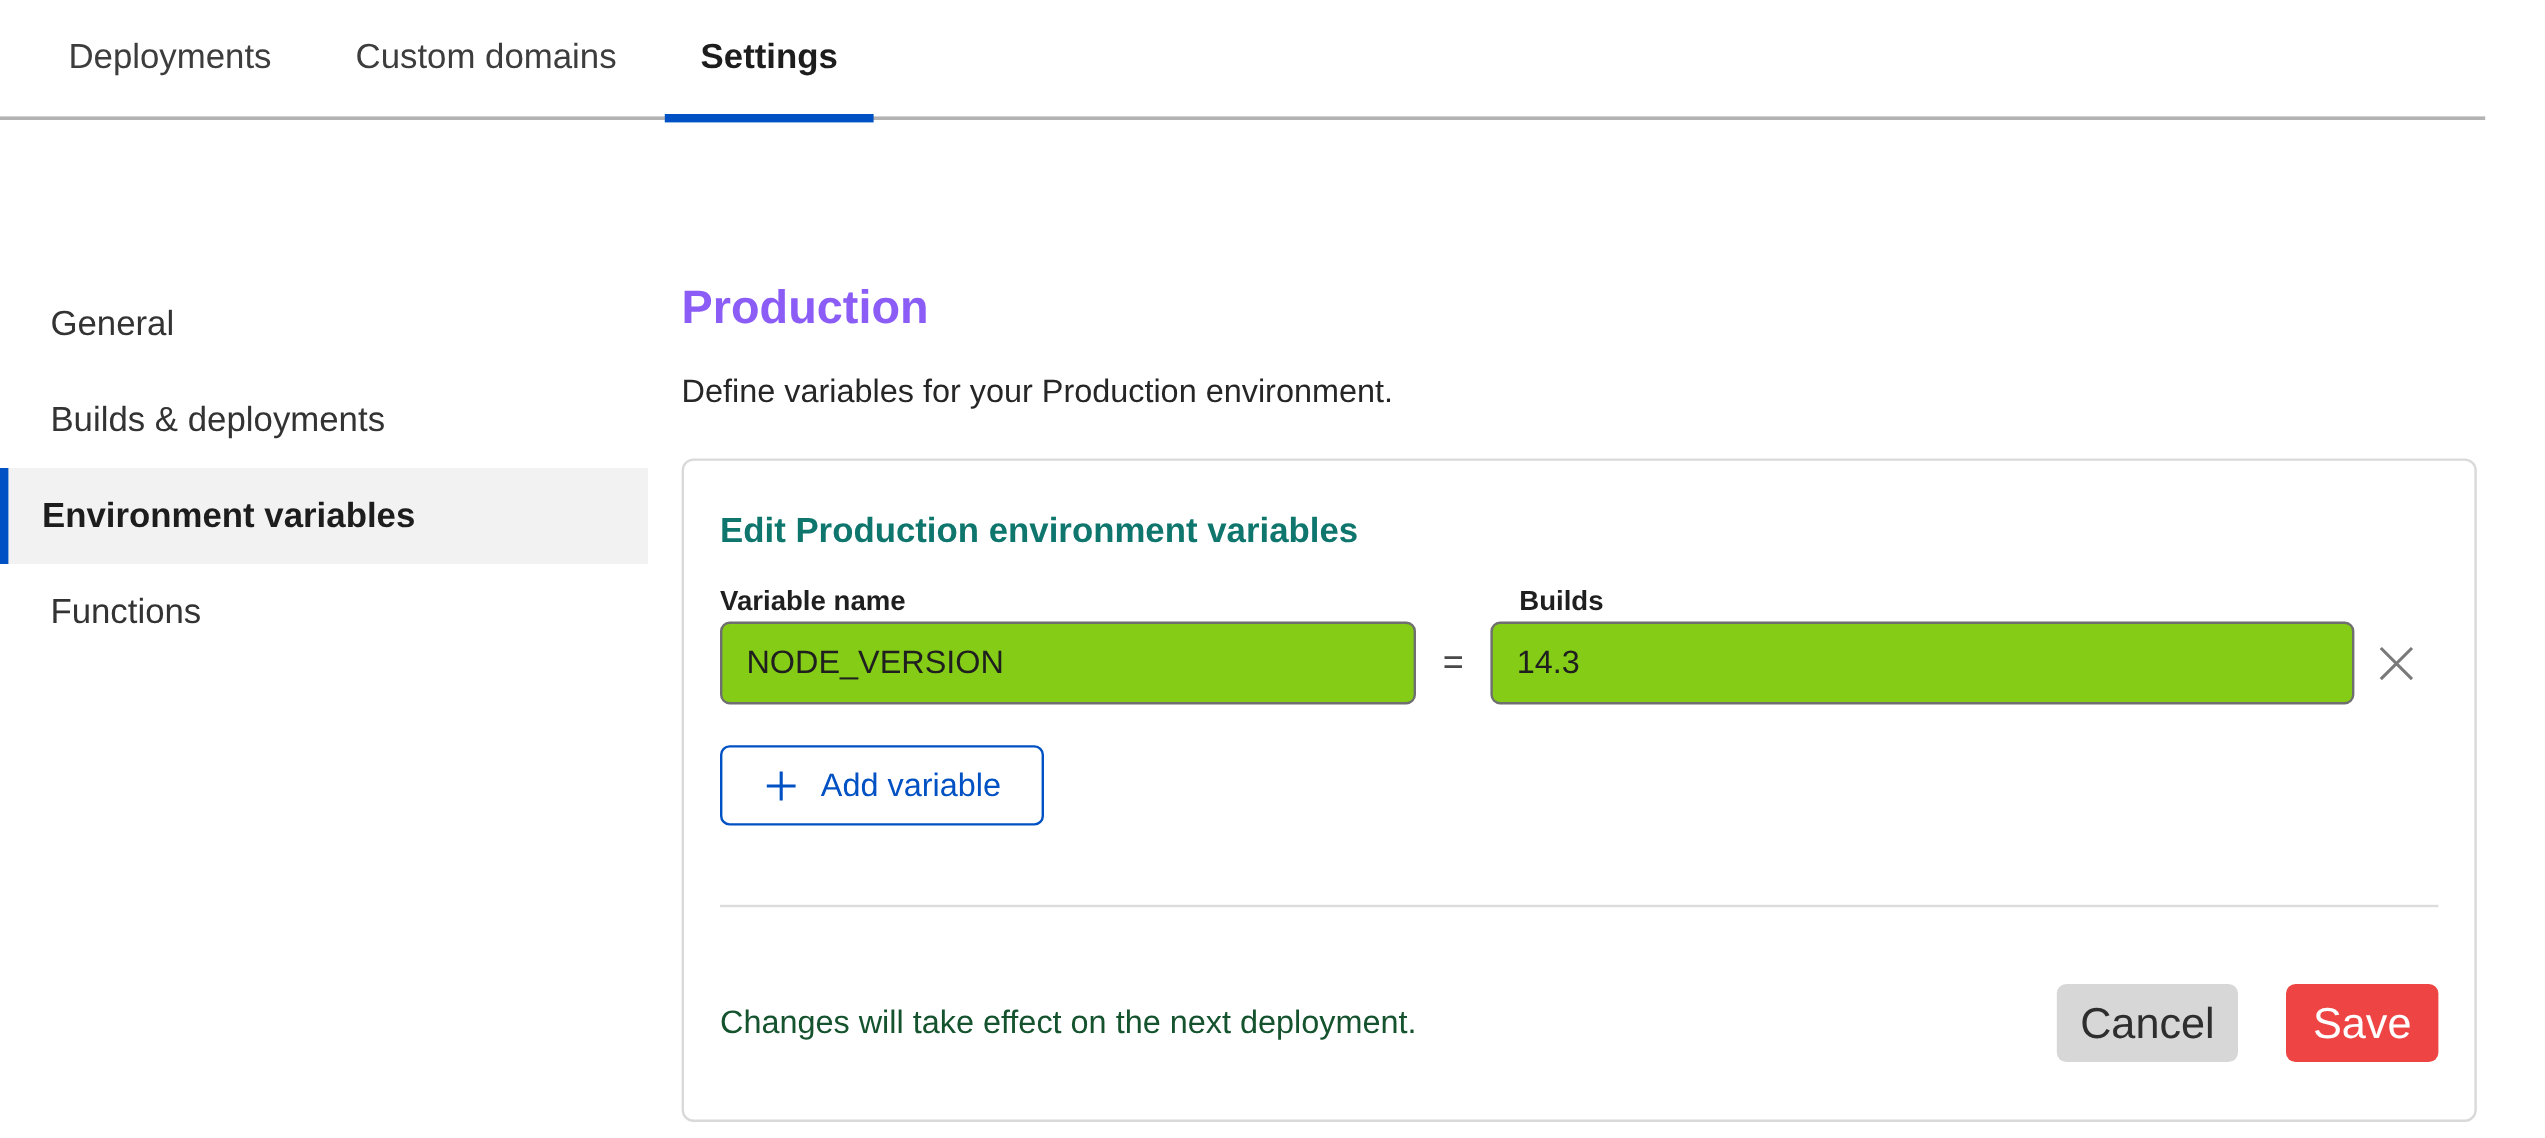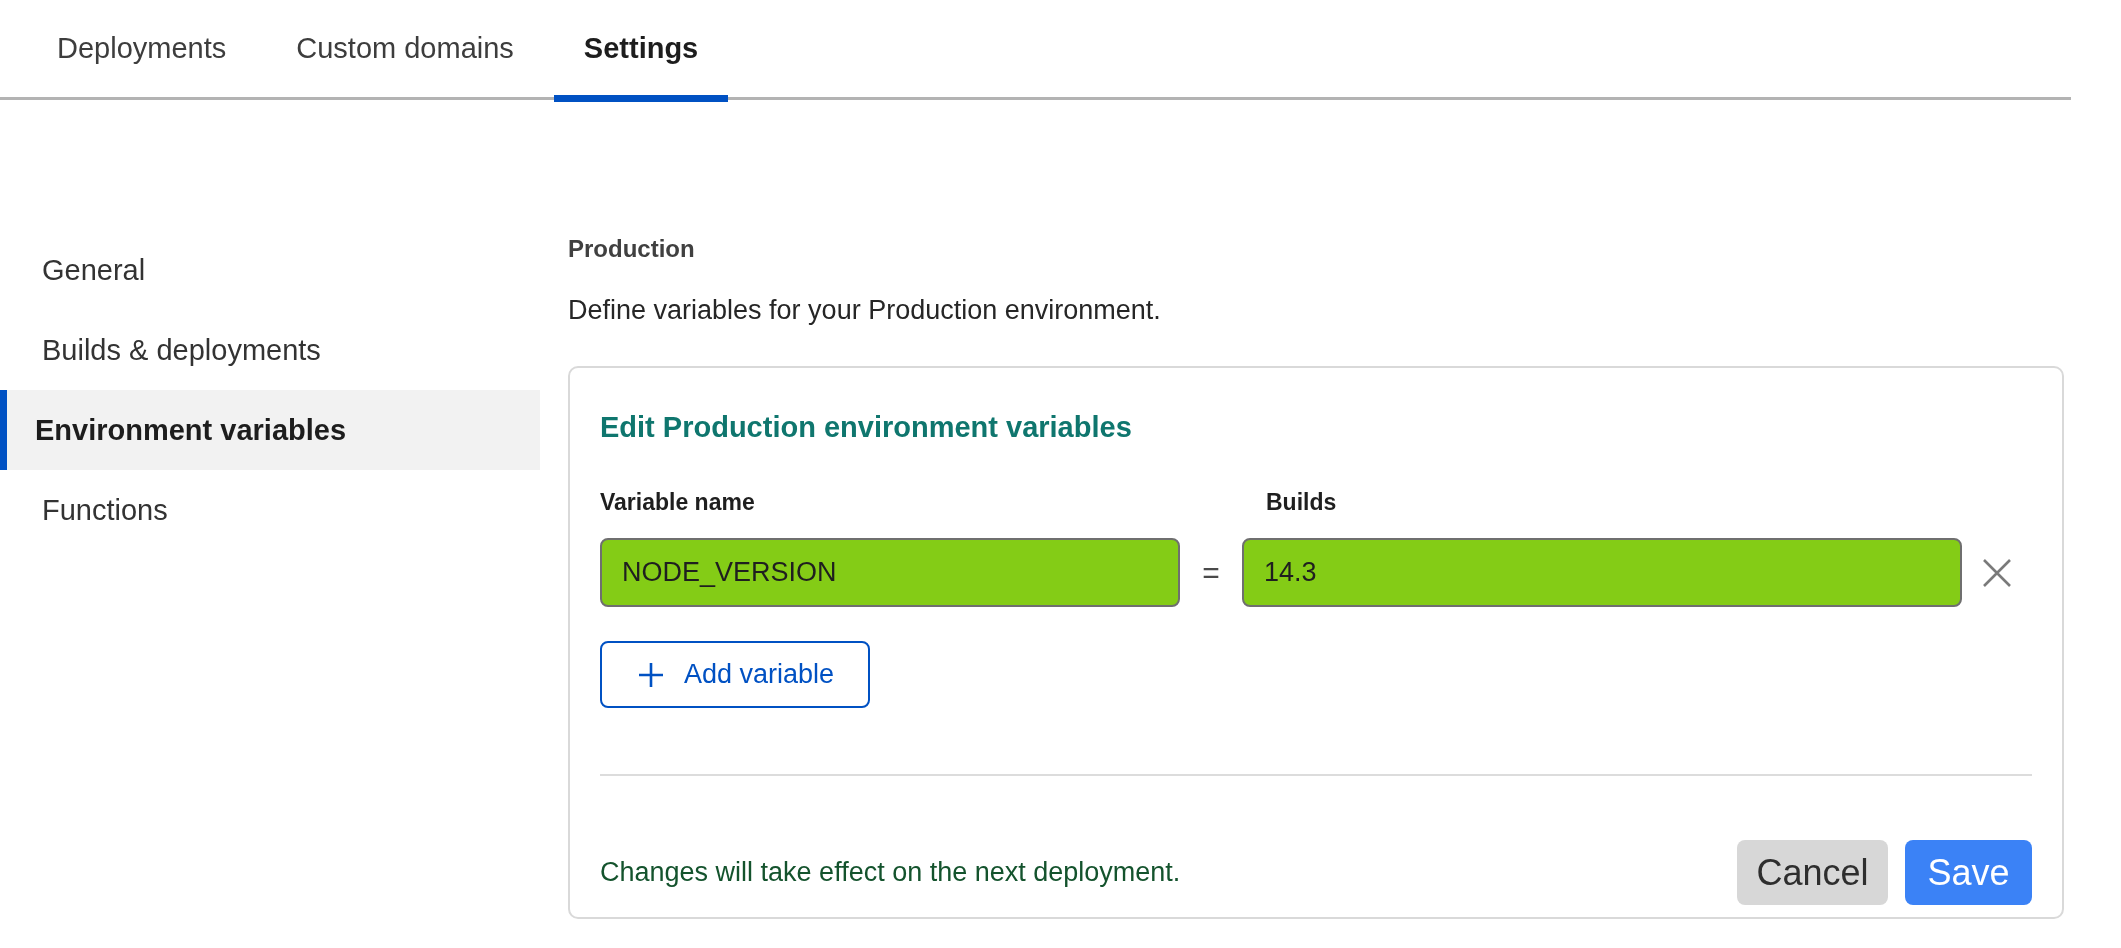--- a/index.html
+++ b/index.html
@@ -18,31 +18,31 @@
   
   .content { display:flex; align-items:flex-start; }
   .sidebar { width:540px; flex-shrink:0; padding-top:130px; }
   .side-item { height:80px; display:flex; align-items:center; padding-left:35px;
                font-size:29px; color:#333333; cursor:pointer;
                border-left:7px solid transparent; }
   .side-item.active { background:#f2f2f2; border-left-color:#0051c3;
                       padding-left:28px; font-weight:700; color:#1d1d1d; }
 
   .main { margin-left:28px; width:1500px; }
-  .page-heading { margin-top:135px; font-size:24px; font-weight:700; color:#404040; }
+  .page-heading { margin-top:135px; font-size:39px; font-weight:700; color:#8b5cf6; }
   .page-desc { margin-top:32px; font-size:27px; color:#262626; }
 
   
   .card { margin-top:40px; width:1496px; height:553px; border:2px solid #d9d9d9;
           border-radius:10px; padding:0 30px; background:#ffffff; }
   .card-title { margin-top:43px; font-size:29px; font-weight:700; color:#0f766e; }
 
-  .var-grid { margin-top:45px; display:grid;
+  .var-grid { margin-top:27px; display:grid;
               grid-template-columns:580px 62px 720px 70px;
-              grid-template-rows:auto auto; row-gap:22px; align-items:center; }
+              grid-template-rows:auto auto; row-gap:4px; align-items:center; }
   .field-label { font-size:23px; font-weight:700; color:#1f1f1f; }
   .lbl-value { padding-left:24px; }
   .txt-input { height:69px; width:100%; border:2px solid #6f6f6f; border-radius:8px;
                font-family:"Liberation Sans", sans-serif; font-size:27px; color:#1f1f1f;
                padding:0 20px; background:#84cc16; outline:none; }
   .equals { text-align:center; font-size:30px; color:#4a4a4a; }
   .remove-btn { background:none; border:none; cursor:pointer; display:flex;
                 align-items:center; justify-content:center; height:69px; width:70px; }
 
   .add-btn { margin-top:34px; height:67px; padding:0 34px; display:inline-flex;
@@ -52,21 +52,21 @@
 
   .divider { margin-top:66px; border:none; border-top:2px solid #dcdcdc; }
 
   .card-footer { margin-top:64px; display:flex; align-items:center;
                  justify-content:space-between; }
   .footer-note { font-size:27px; color:#14532d; }
   .footer-actions { display:flex; align-items:center; gap:17px; }
   .btn { height:65px; border:none; border-radius:8px; font-family:"Liberation Sans", sans-serif;
          font-size:36px; cursor:pointer; }
   .btn-cancel { width:151px; background:#d7d7d7; color:#2e2e2e; }
-  .btn-save { width:127px; background:#3b82f6; color:#ffffff; }
+  .btn-save { width:127px; background:#ef4444; color:#ffffff;margin-left:23px; }
 
   svg { display:block; }
 </style>
 </head>
 <body>
 
 <header class="tabbar">
   <div class="tab">Deployments</div>
   <div class="tab">Custom domains</div>
   <div class="tab active">Settings</div>

